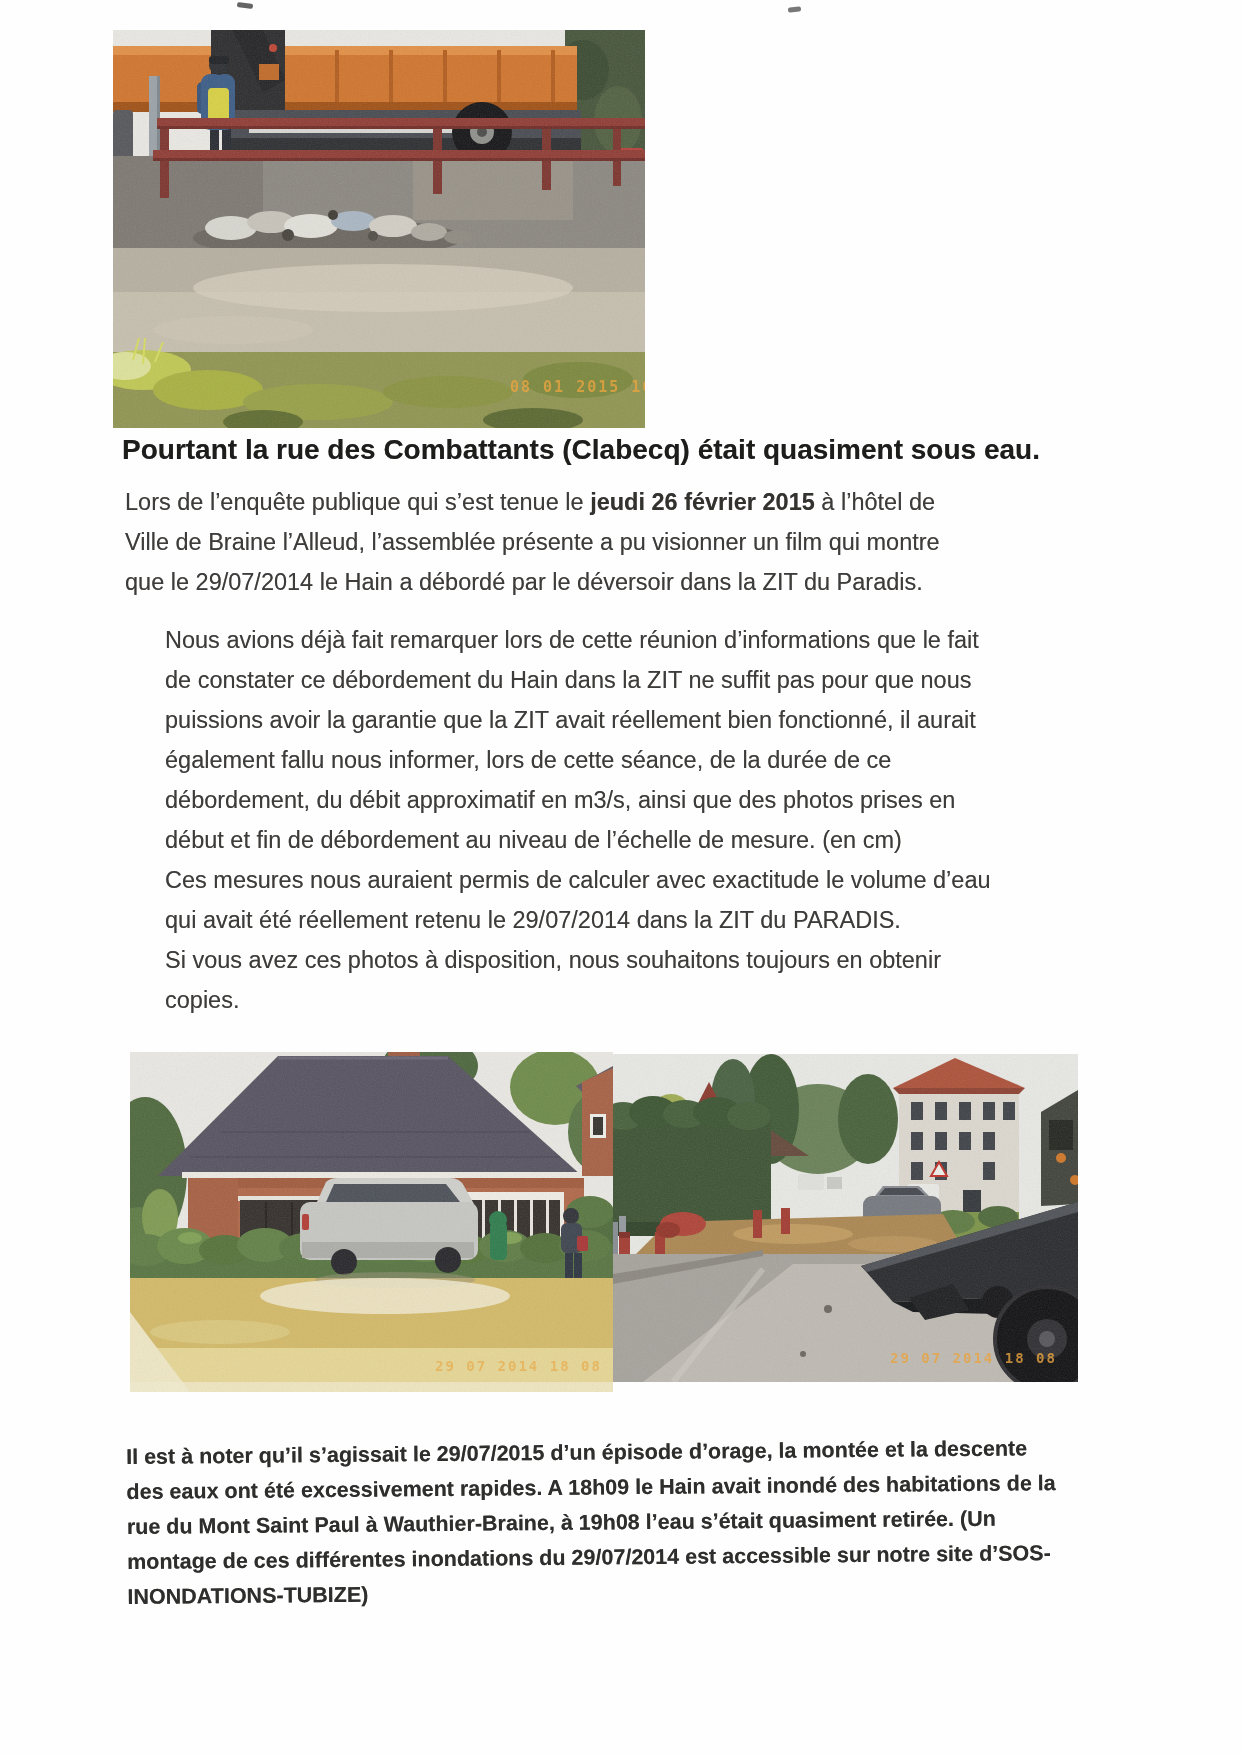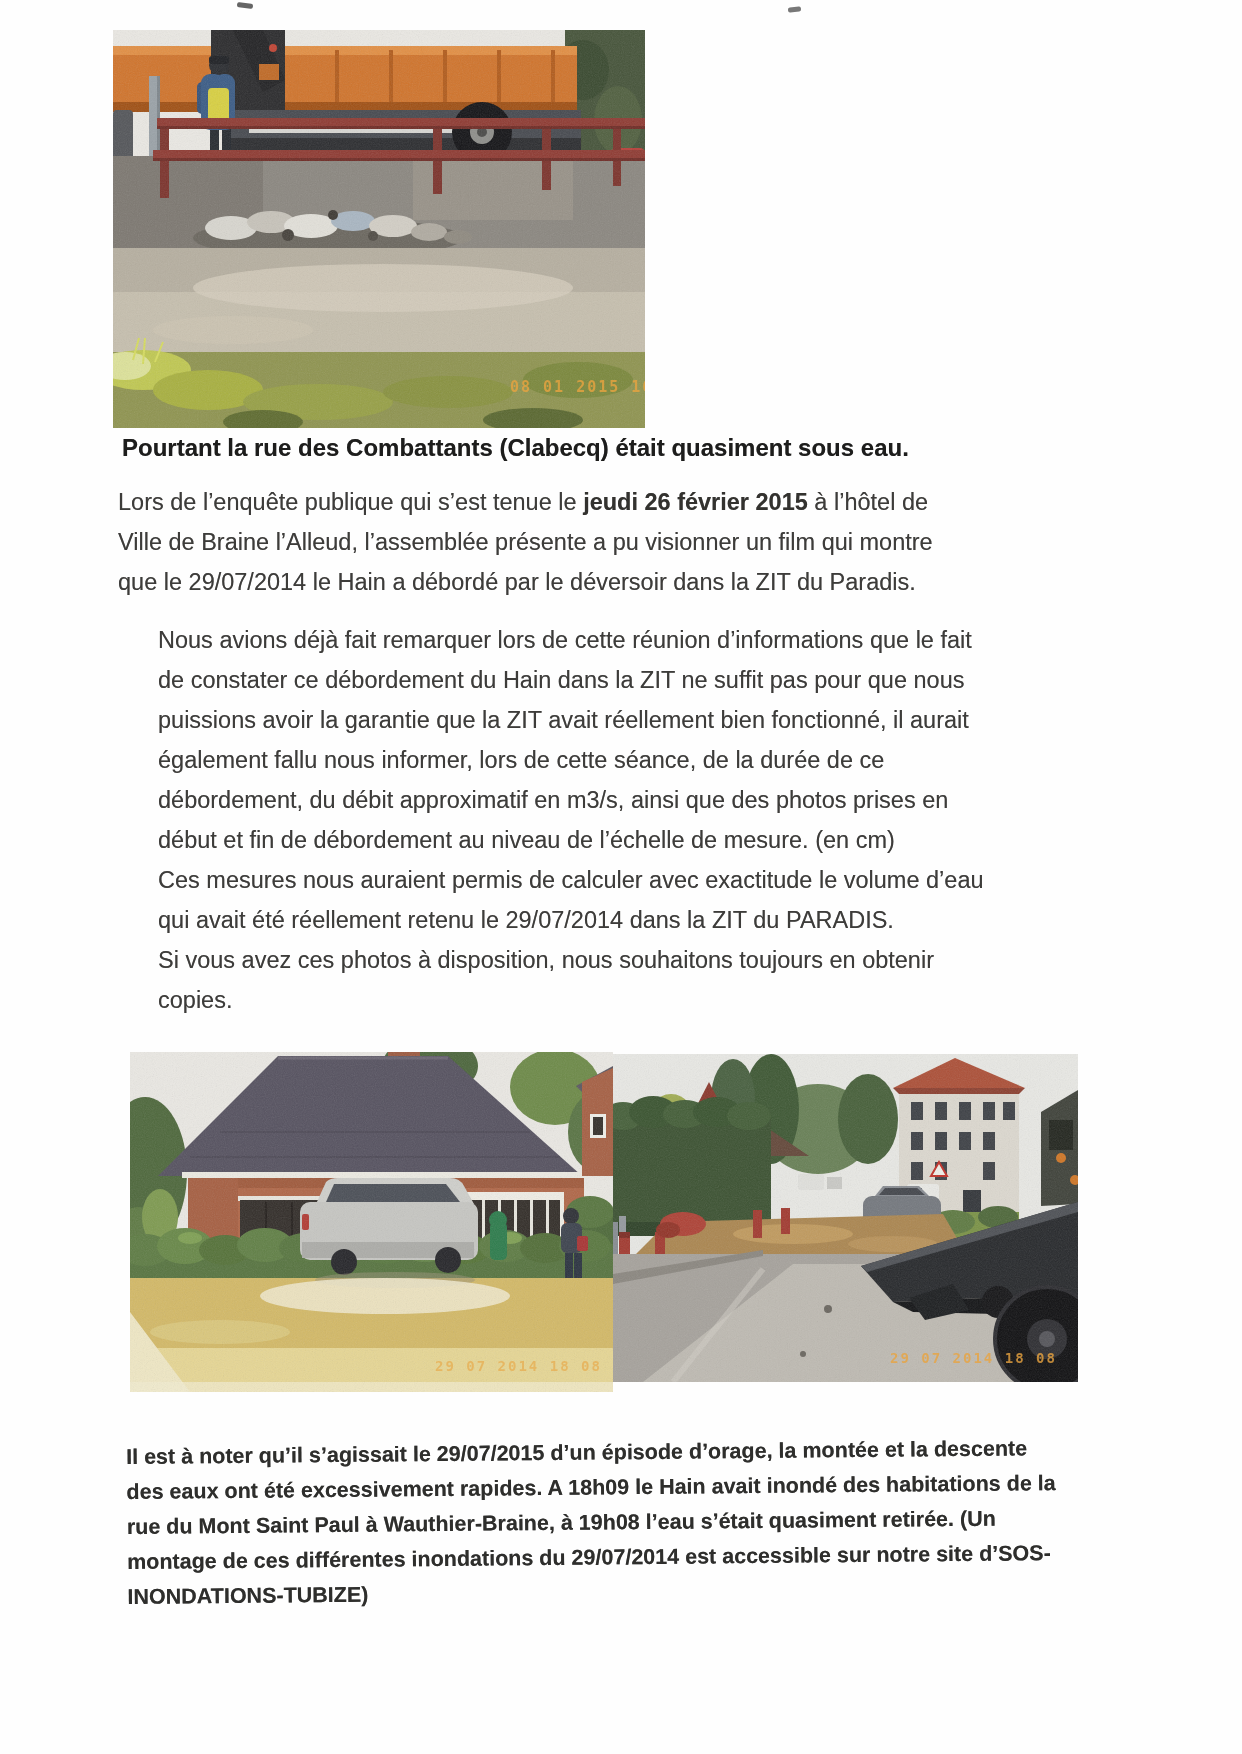--- a/index.html
+++ b/index.html
@@ -10,25 +10,25 @@
   }
   .photo { position:absolute; overflow:hidden; background:#e9e7e2; }
   .photo svg { display:block; width:100%; height:100%; }
   .stamp {
     position:absolute; font-family:"DejaVu Sans Mono", monospace;
     font-weight:bold; letter-spacing:2px; white-space:nowrap;
     color:#e9a440;
   }
   .caption {
     position:absolute; left:122px; top:434px; margin:0;
-    font-size:24px; font-weight:700; color:#1d1d1c;
+    font-size:28px; font-weight:700; color:#1d1d1c;
     text-shadow:0 0 0.5px rgba(40,40,40,.55);
   }
   .bodytext {
-    position:absolute; left:118px; margin:0; width:1020px;
+    position:absolute; left:125px; margin:0; width:1020px;
     font-size:23.5px; line-height:40px; color:#3d3c3a;
     white-space:pre-line;
     text-shadow:0 0 0.5px rgba(70,70,70,.5);
   }
   .p1 { top:482px; }
   .p2 { top:620px;margin-left:40px; }
   .bold-date { font-weight:700; color:#33322f; }
   .note {
     position:absolute; left:126px; top:1440px; margin:0; width:1030px;
     font-size:21.5px; line-height:35px; font-weight:700; color:#2e2e2c;

